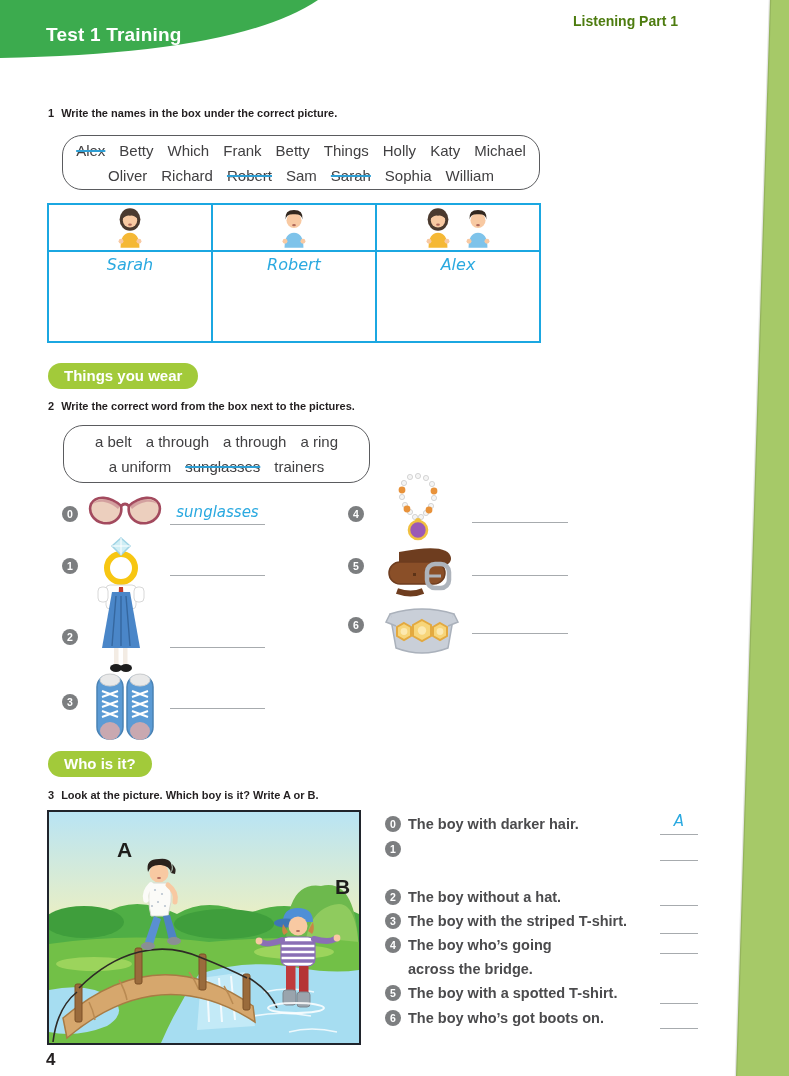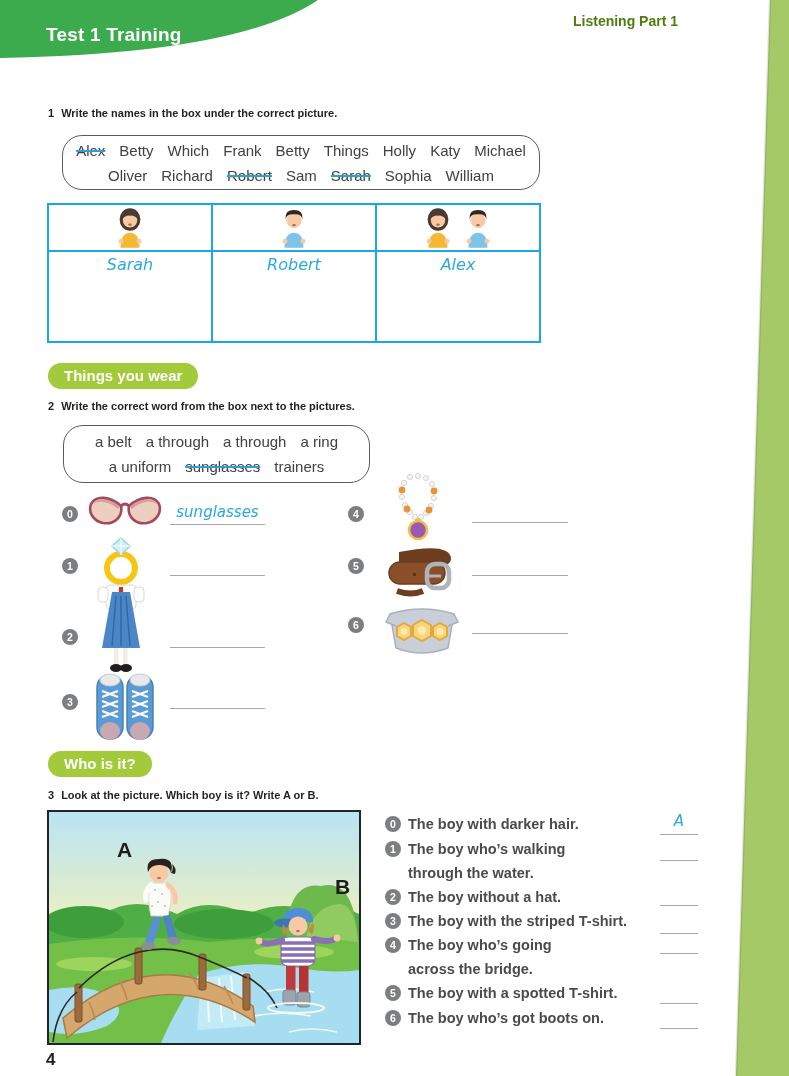--- a/index.html
+++ b/index.html
@@ -363,22 +363,20 @@
   </div>
 
   <div class="abs q" style="left:385px;top:816px">
     <span class="circle-num">0</span>
     <span class="qtext">The boy with darker hair.</span>
   </div>
   <div class="abs q-ansline hand" style="left:660px;top:810px">A</div>
 
   <div class="abs q" style="left:385px;top:841px">
     <span class="circle-num">1</span>
-    <span class="qtext">The boy who’s walking
-through the water.</span>
   </div>
   <div class="abs q-ansline hand" style="left:660px;top:836px"></div>
 
   <div class="abs q" style="left:385px;top:889px">
     <span class="circle-num">2</span>
     <span class="qtext">The boy without a hat.</span>
   </div>
   <div class="abs q-ansline hand" style="left:660px;top:881px"></div>
 
   <div class="abs q" style="left:385px;top:913px">

